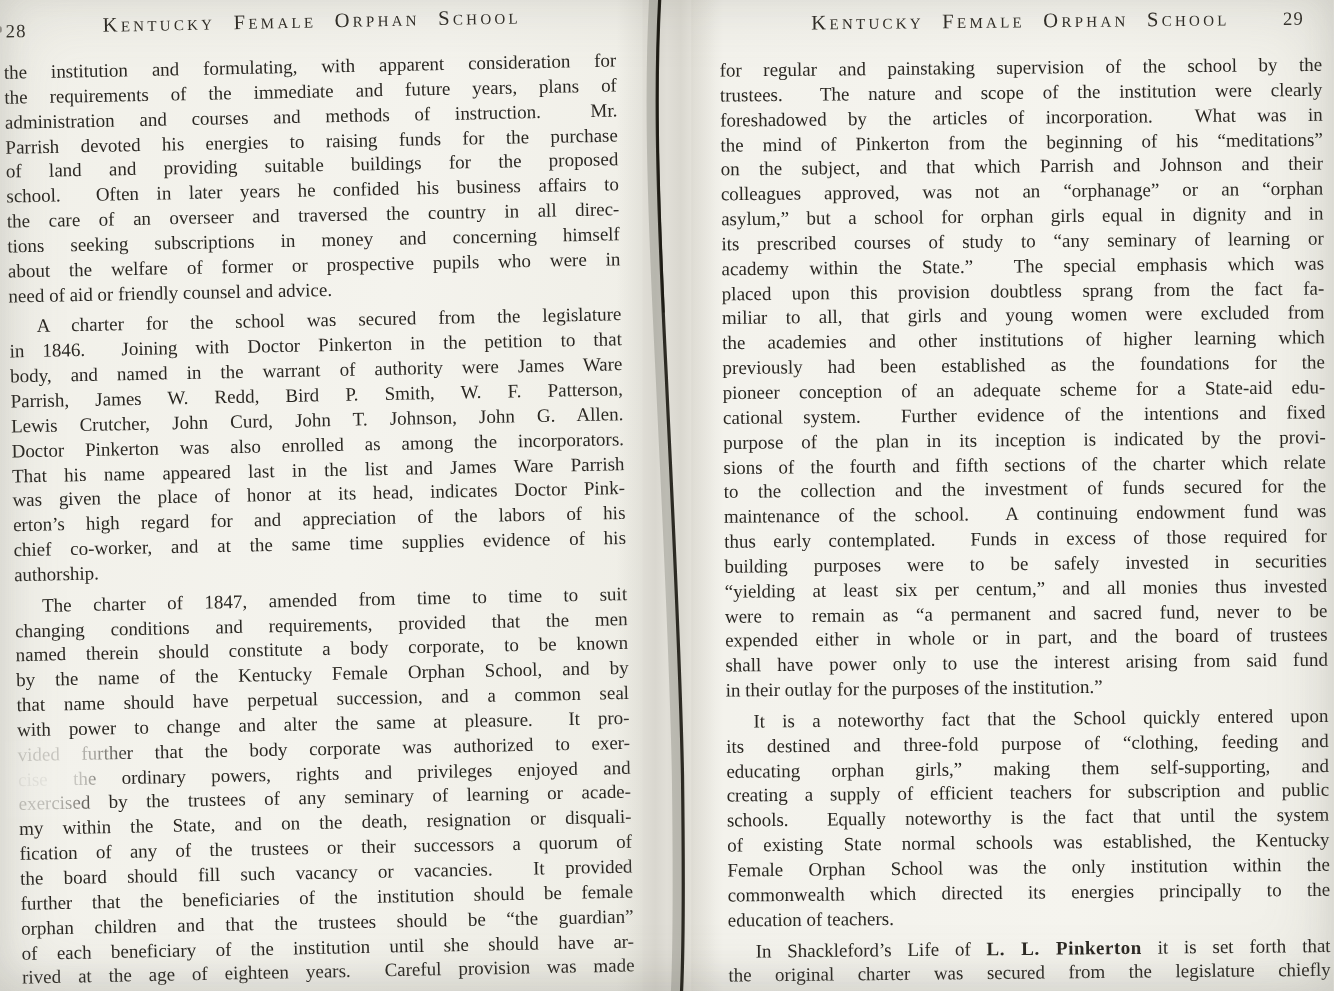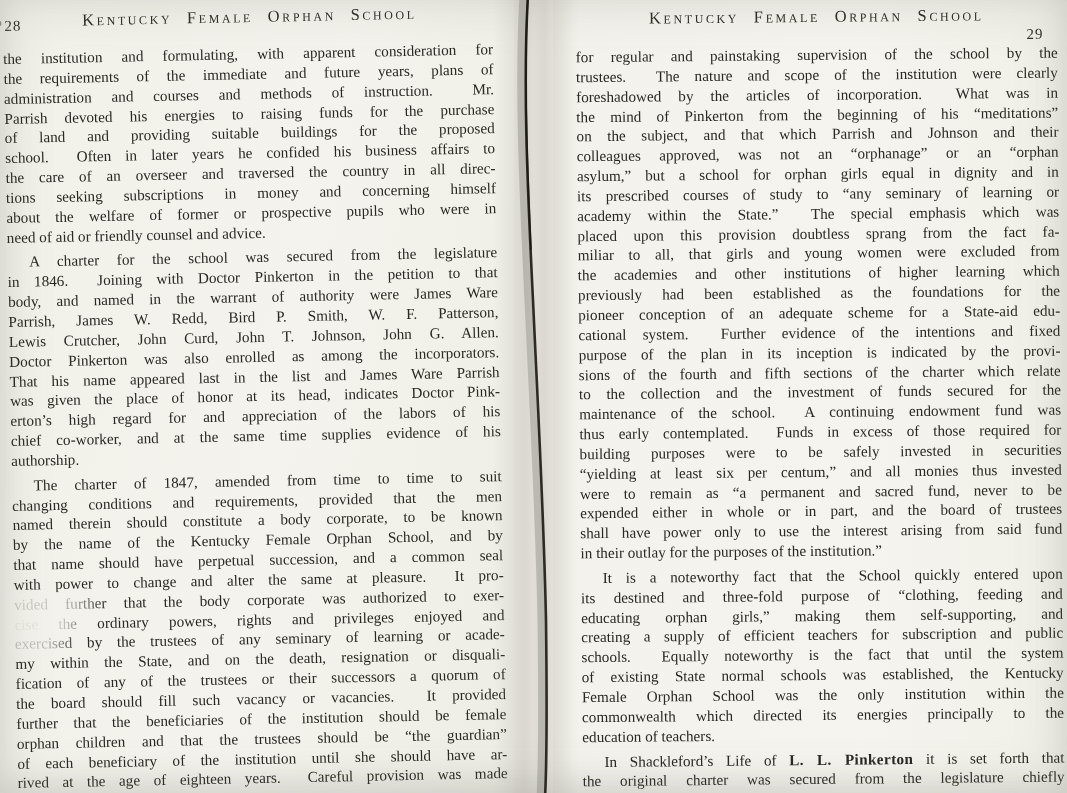--- a/index.html
+++ b/index.html
@@ -23,21 +23,21 @@
 
   .page-head { position:relative; height:40px; }
   .running-head {
     position:absolute; left:0; right:0; top:7px; text-align:center;
     font-variant:small-caps; font-size:16.5px; letter-spacing:2.6px; word-spacing:8px;
     color:#2e2b25;
   }
   .right .running-head { padding-left:20px; }
   .pagenum { position:absolute; font-size:15px; letter-spacing:1px; color:#33302a; }
   .left  .pagenum { left:12px; top:13px; }
-  .right .pagenum { right:20px; top:28px; }
+  .right .pagenum { right:20px; top:10px; }
 
   .body { position:relative; }
   .left  .body { padding:4px 14px 0 10px; }
   .right .body { padding:5px 6px 0 26px; }
 
   .para + .para { margin-top:5px; }
   .line {
     font-size:15.2px; line-height:19.85px;
     text-align:justify; text-align-last:justify;
     color:#2b2823;

